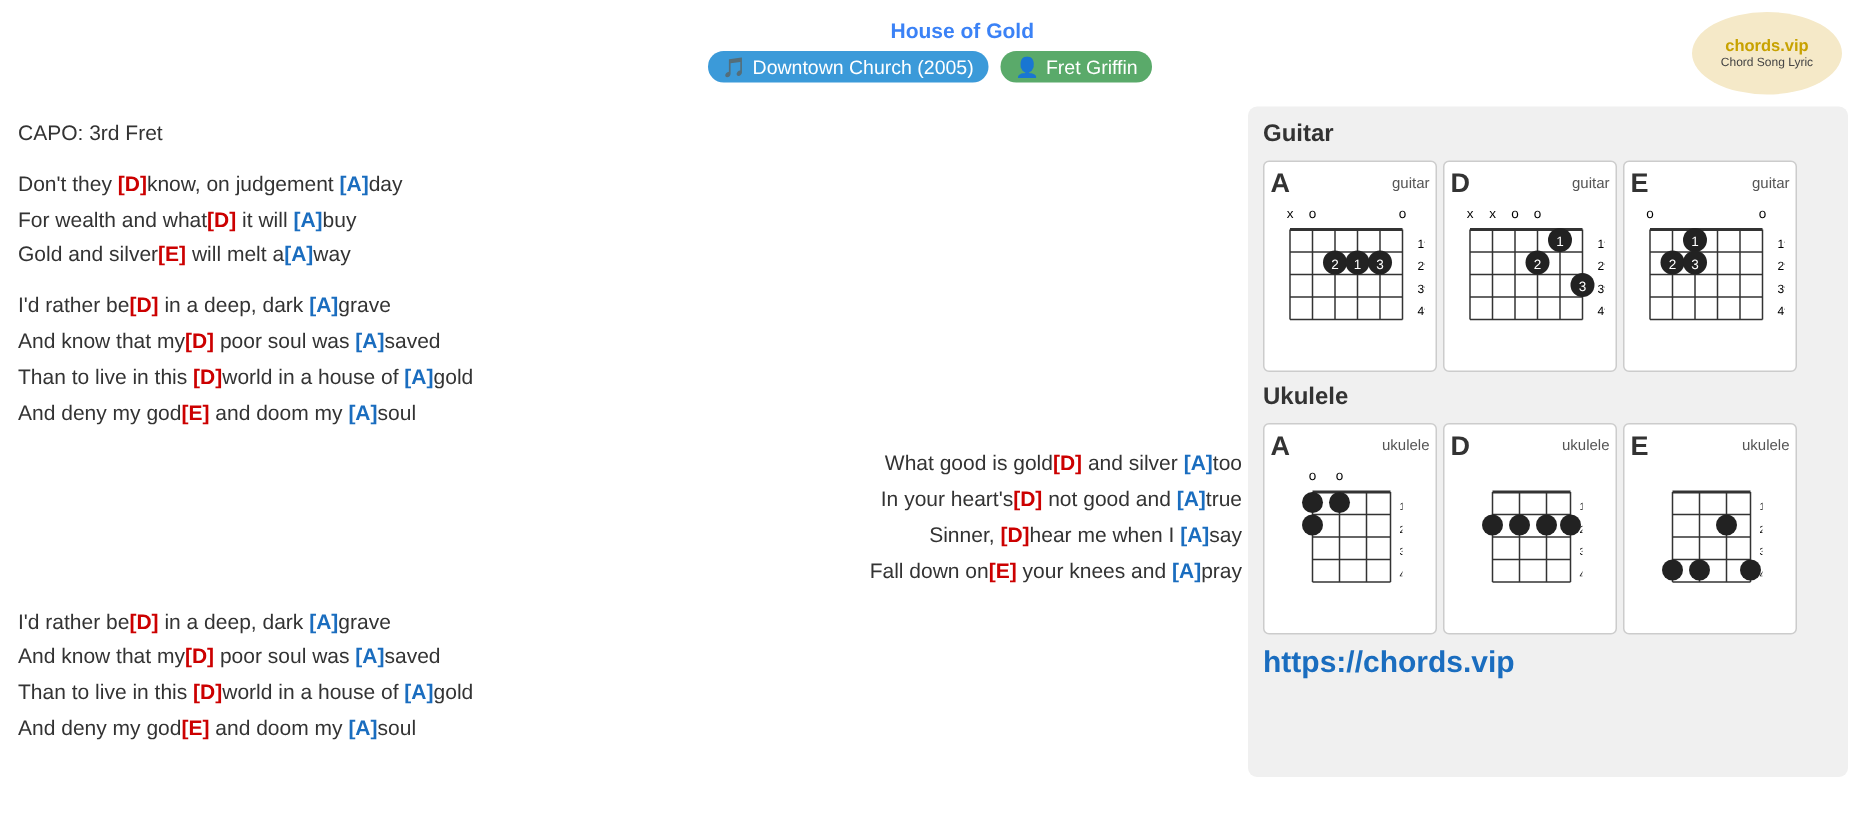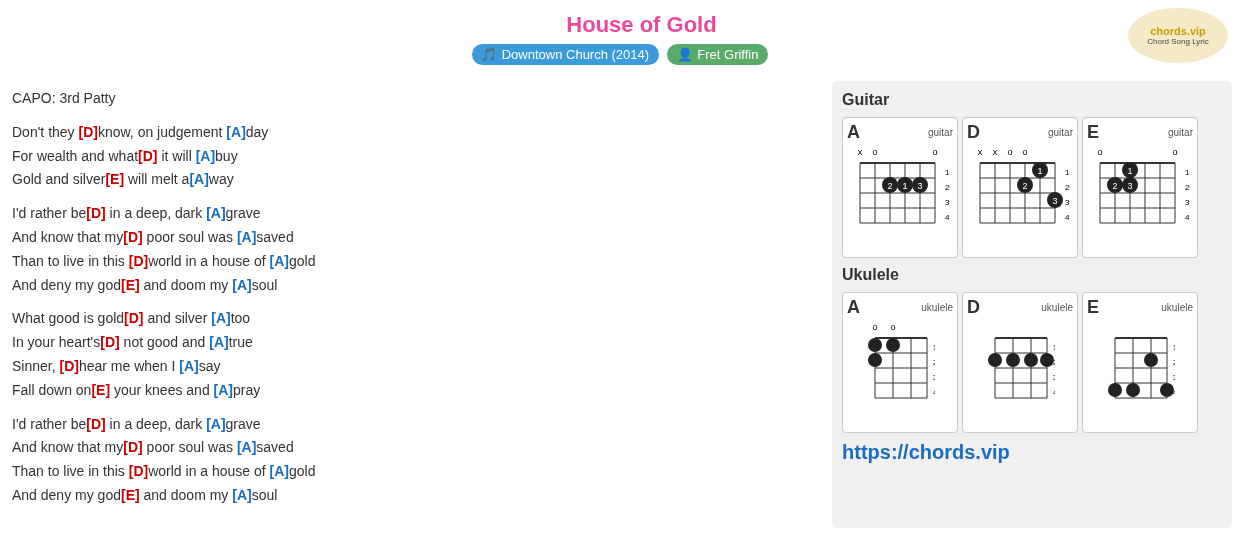--- a/index.html
+++ b/index.html
@@ -1,19 +1,19 @@
 <!DOCTYPE html>
 <html><head>
   <meta charset="utf-8">
   <style>
     * { margin: 0; padding: 0; box-sizing: border-box; }
     body { font-family: Arial, sans-serif; font-size: 14px; background: #fff; color: #333; }
 
     #header { text-align: center; padding: 12px 0 6px; }
-    #header h1 { font-size: 22px; color: #ec4899; font-weight: bold; margin-left: 43px; }
+    #header h1 { font-size: 14px; color: #3b82f6; font-weight: bold; margin-left: 43px; }
     #badges { display: flex; justify-content: center; gap: 8px; margin: 6px 0; }
     .badge { display: inline-flex; align-items: center; gap: 4px; padding: 3px 10px; border-radius: 12px; font-size: 13px; color: #fff; }
     .badge-blue { background: #3b9ad9; }
     .badge-green { background: #5aaa6a; }
 
     #logo {
       position: absolute; top: 8px; right: 12px;
       width: 100px; height: 55px;
       background: #f5e9c8; border-radius: 50%;
       display: flex; align-items: center; justify-content: center;
@@ -48,49 +48,49 @@
       <div style="font-size:11px;font-weight:bold;color:#c8a200;">chords.vip</div>
       <div style="font-size:8px;color:#444;">Chord Song Lyric</div>
     </div>
   </div>
 
   <div id="header">
     <h1>House of Gold</h1>
     <div id="badges">
       <span class="badge badge-blue">
         <span>🎵</span>
-        <span>Downtown Church (2014)</span>
+        <span>Downtown Church (2005)</span>
       </span>
       <span class="badge badge-green">
         <span>👤</span>
         <span>Fret Griffin</span>
       </span>
     </div>
   </div>
 
   <div id="main">
 
     <div id="lyrics">
-      <span class="capo">CAPO: 3rd Patty</span>
+      <span class="capo">CAPO: 3rd Fret</span>
 
       <div style="margin-bottom:10px;">
         <div>Don't they <span class="chord-red">[D]</span>know, on judgement <span class="chord-blue">[A]</span>day</div>
         <div>For wealth and what<span class="chord-red">[D]</span> it will <span class="chord-blue">[A]</span>buy</div>
         <div>Gold and silver<span class="chord-red">[E]</span> will melt a<span class="chord-blue">[A]</span>way</div>
       </div>
 
       <div style="margin-bottom:10px;">
         <div>I'd rather be<span class="chord-red">[D]</span> in a deep, dark <span class="chord-blue">[A]</span>grave</div>
         <div>And know that my<span class="chord-red">[D]</span> poor soul was <span class="chord-blue">[A]</span>saved</div>
         <div>Than to live in this <span class="chord-red">[D]</span>world in a house of <span class="chord-blue">[A]</span>gold</div>
         <div>And deny my god<span class="chord-red">[E]</span> and doom my <span class="chord-blue">[A]</span>soul</div>
       </div>
 
 
-      <div style="margin-bottom:10px;">
+      <div style="margin-bottom:10px;text-align:right;">
         <div>What good is gold<span class="chord-red">[D]</span> and silver <span class="chord-blue">[A]</span>too</div>
         <div>In your heart's<span class="chord-red">[D]</span> not good and <span class="chord-blue">[A]</span>true</div>
         <div>Sinner, <span class="chord-red">[D]</span>hear me when I <span class="chord-blue">[A]</span>say</div>
         <div>Fall down on<span class="chord-red">[E]</span> your knees and <span class="chord-blue">[A]</span>pray</div>
       </div>
 
       <div style="margin-bottom:10px;">
         <div>I'd rather be<span class="chord-red">[D]</span> in a deep, dark <span class="chord-blue">[A]</span>grave</div>
         <div>And know that my<span class="chord-red">[D]</span> poor soul was <span class="chord-blue">[A]</span>saved</div>
         <div>Than to live in this <span class="chord-red">[D]</span>world in a house of <span class="chord-blue">[A]</span>gold</div>

